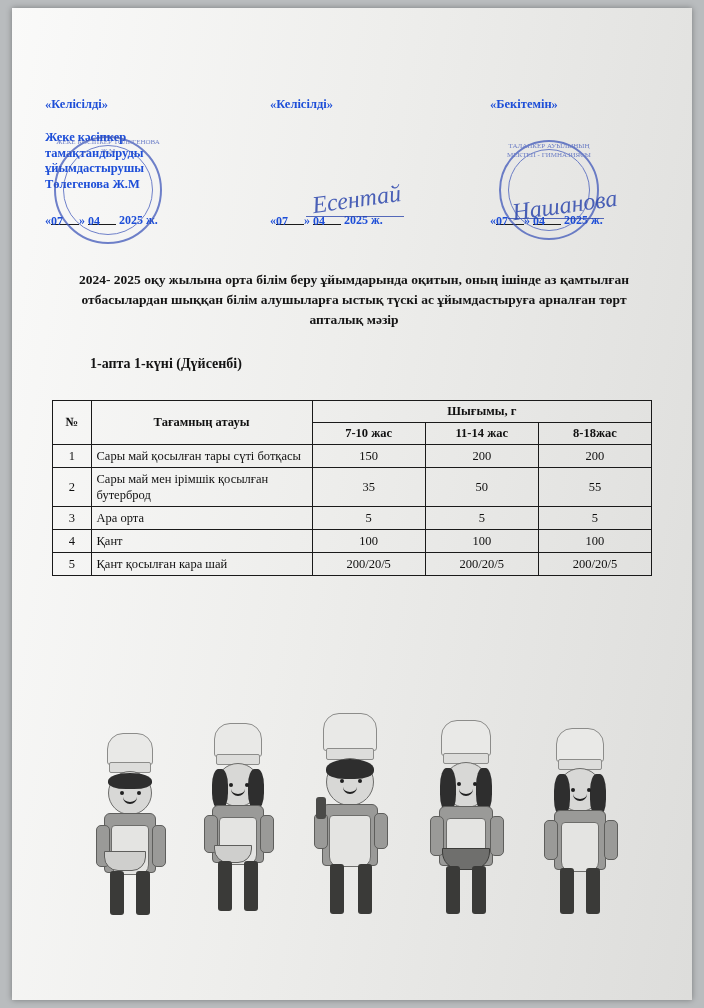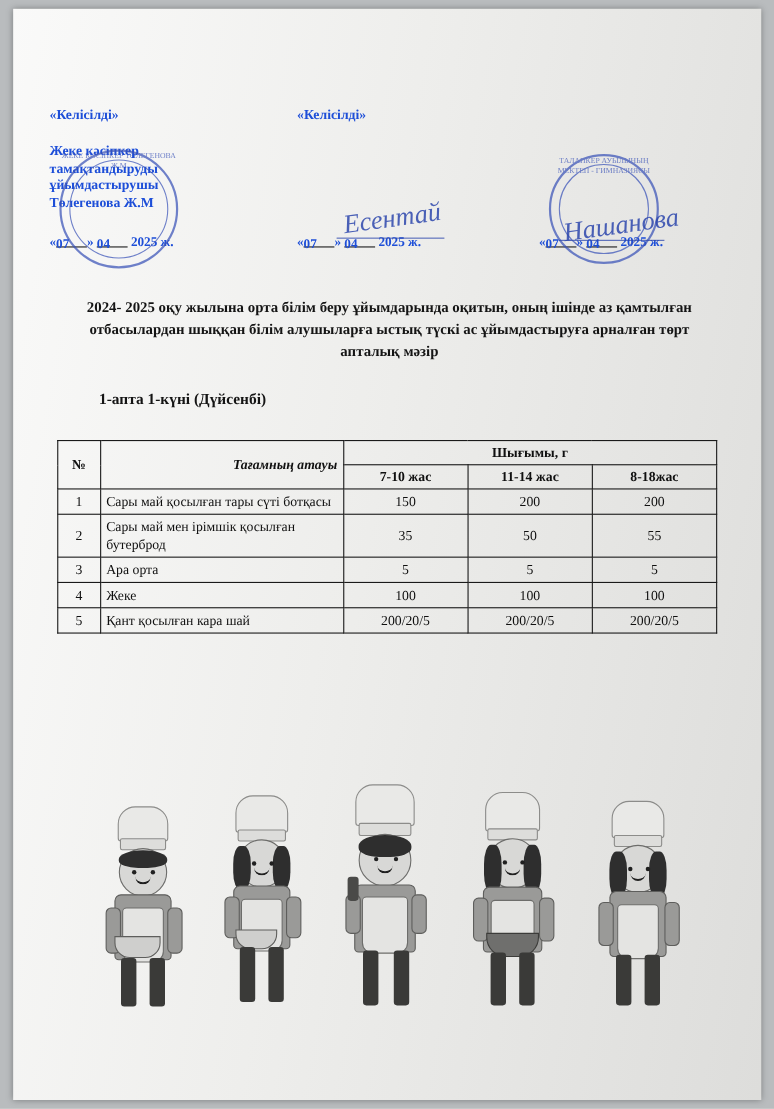--- a/index.html
+++ b/index.html
@@ -166,21 +166,21 @@
     border-collapse: collapse;
     font-size: 12.5px;
     color: #101010;
   }
   table.menu th, table.menu td {
     border: 1px solid #1a1a1a;
     padding: 3px 5px;
     vertical-align: middle;
   }
   th.c-num   { width: 28px;  text-align: center; }
-  th.c-name  { width: 215px; text-align: right; padding-left: 8px; font-style: italic; }
+  th.c-name  { width: 215px; text-align: center; padding-left: 8px; }
   th.c-out   { text-align: center; }
   th.c-age   { width: 104px; text-align: center; }
   td.t-num   { text-align: center; }
   td.t-name  { text-align: left; padding-left: 8px; line-height: 16px; }
   td.t-val   { text-align: center; }
   table.menu th { font-weight: bold; }
 
   
   .illus {
     position: absolute;
@@ -297,20 +297,21 @@
       <div class="sig-col c2">
         <span class="sig-title">«Келісілді»</span>
         <span class="sig-date">
           <span>«</span><span class="dline">07</span><span>»</span>
           <span class="dline">04</span>
           <span>2025 ж.</span>
         </span>
       </div>
 
       <div class="sig-col c3">
+        <span class="sig-title">«Бекітемін»</span>
         <span class="sig-date">
           <span>«</span><span class="dline">07</span><span>»</span>
           <span class="dline">04</span>
           <span>2025 ж.</span>
         </span>
       </div>
     </div>
 
     <div class="stamp" id="stamp1">
       <span class="st-text">ЖЕКЕ КӘСІПКЕР ТӨЛЕГЕНОВА Ж.М</span>
@@ -356,21 +357,21 @@
         </tr>
         <tr>
           <td class="t-num">3</td>
           <td class="t-name">Ара орта</td>
           <td class="t-val">5</td>
           <td class="t-val">5</td>
           <td class="t-val">5</td>
         </tr>
         <tr>
           <td class="t-num">4</td>
-          <td class="t-name">Жеке</td>
+          <td class="t-name">Қант</td>
           <td class="t-val">100</td>
           <td class="t-val">100</td>
           <td class="t-val">100</td>
         </tr>
         <tr>
           <td class="t-num">5</td>
           <td class="t-name">Қант қосылған кара шай</td>
           <td class="t-val">200/20/5</td>
           <td class="t-val">200/20/5</td>
           <td class="t-val">200/20/5</td>

